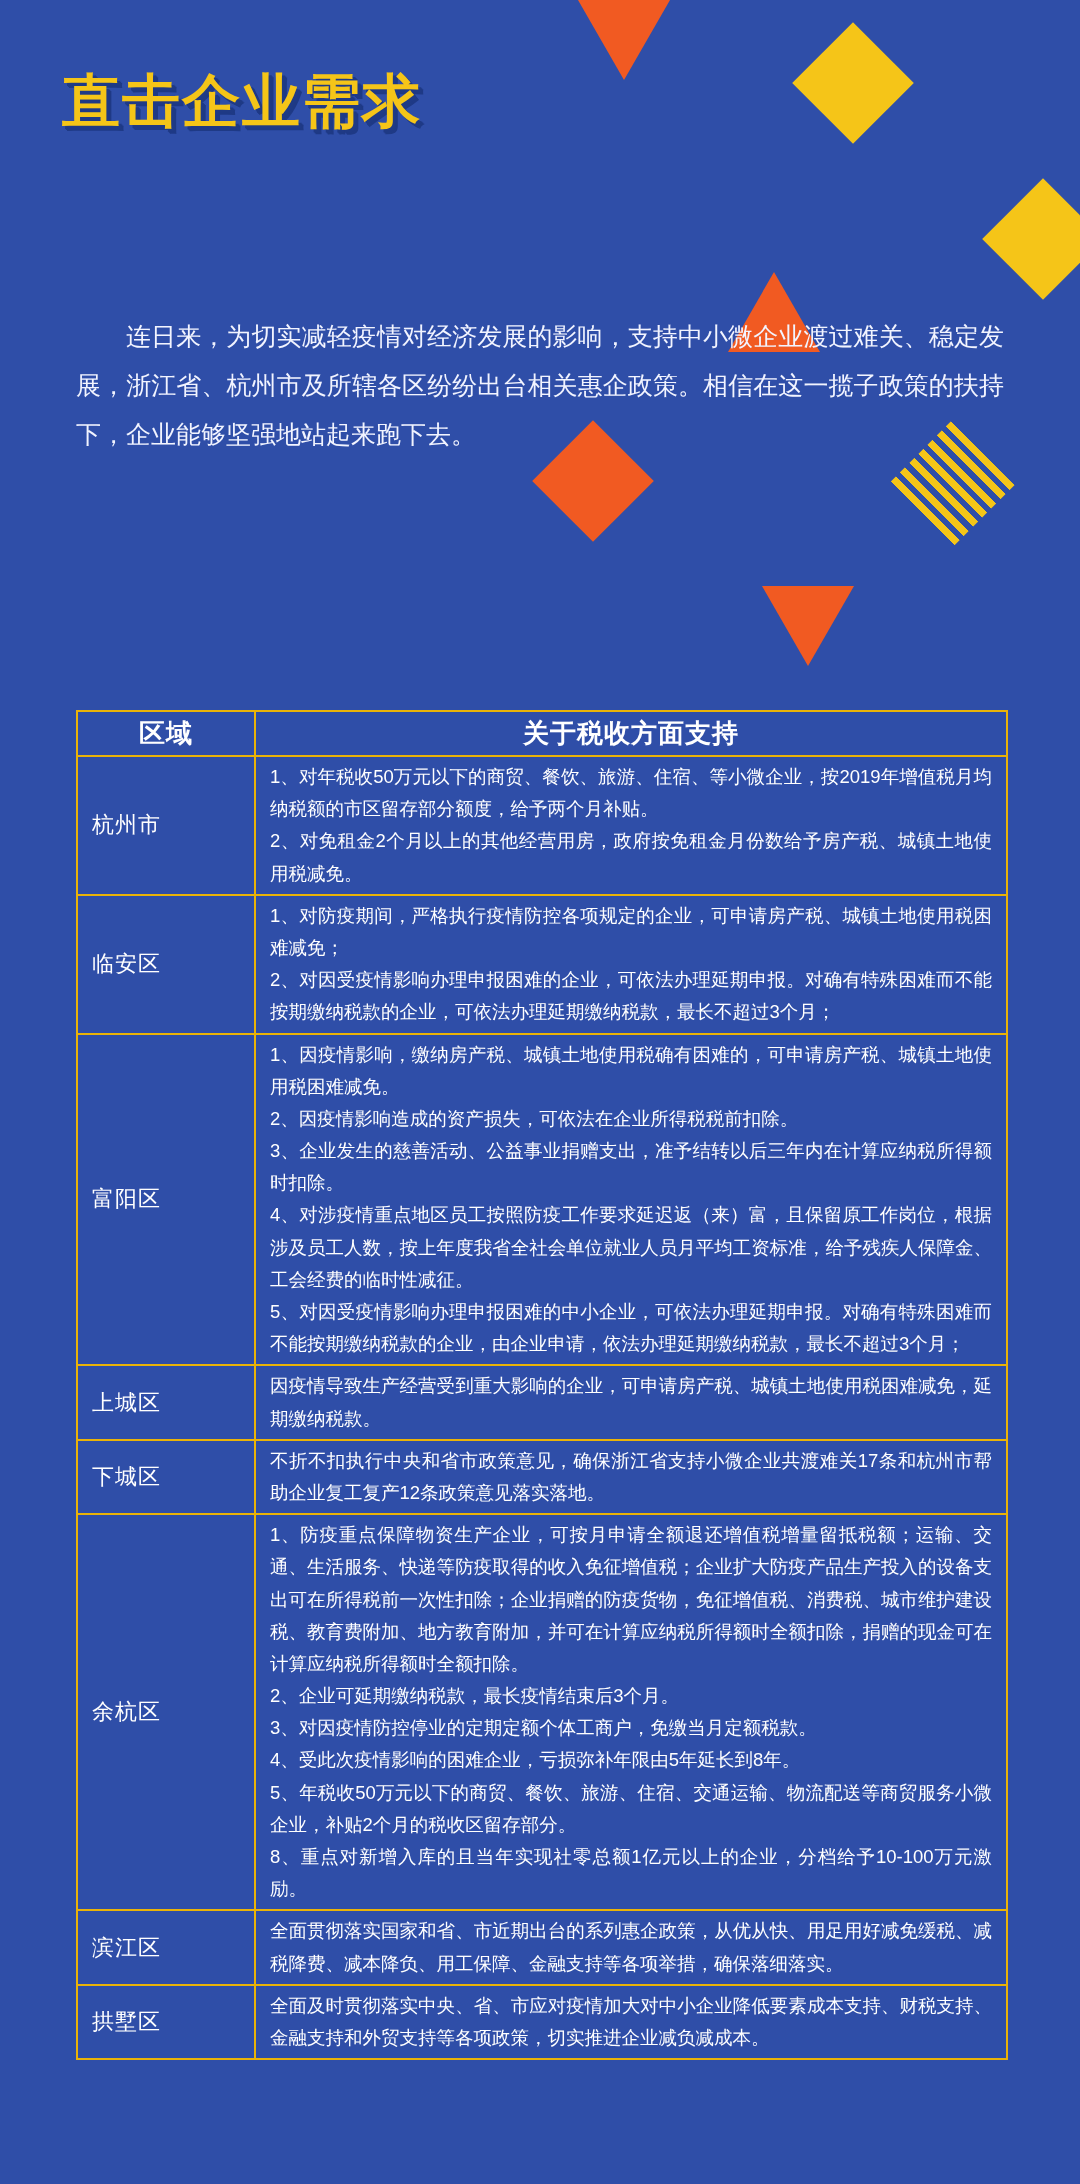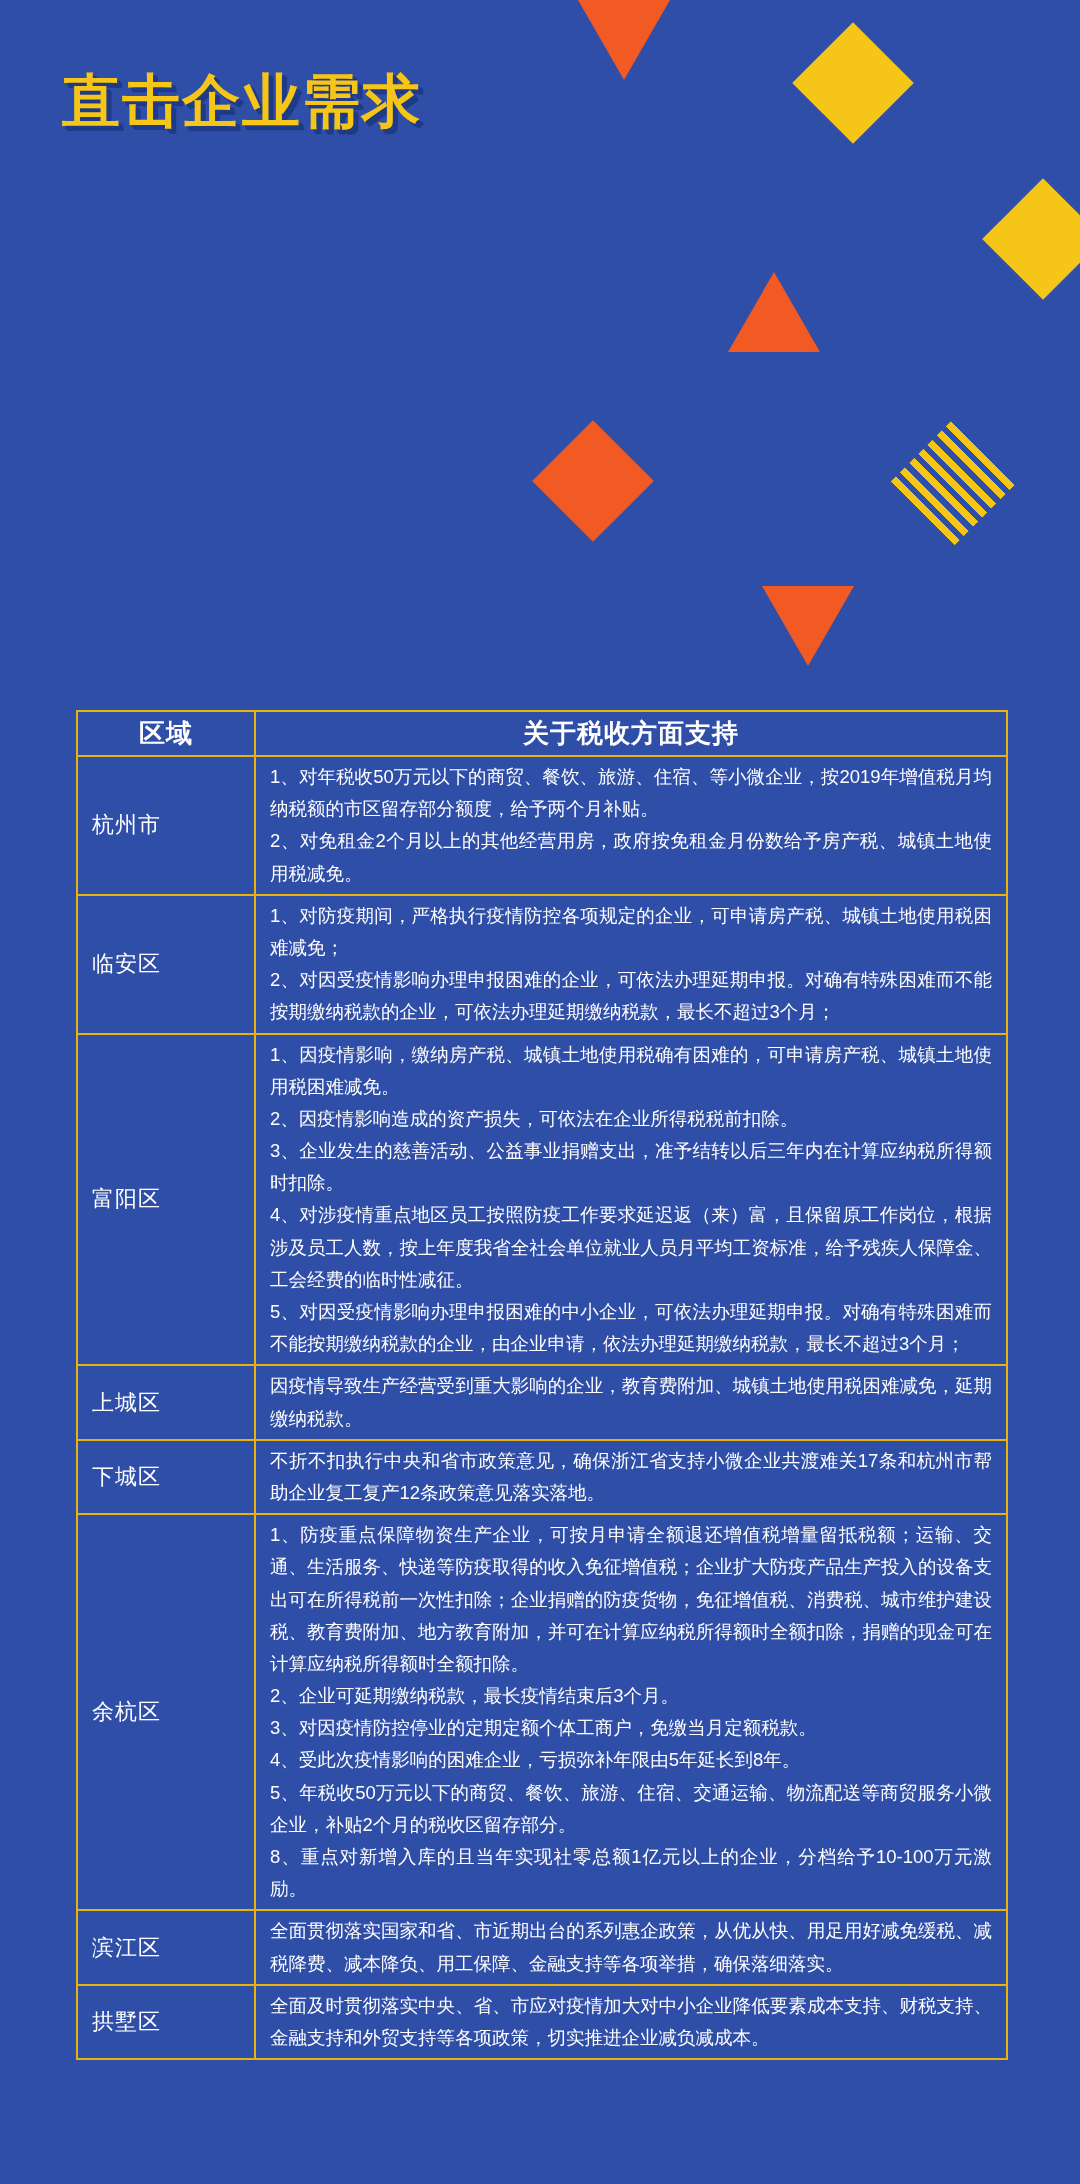--- a/index.html
+++ b/index.html
@@ -132,20 +132,21 @@
 <div class="deco tri-up" style="left:728px; top:272px;"></div>
 <div class="deco striped-diamond" style="left:906px; top:440px;"></div>
 <div class="deco diamond orange" style="left:550px; top:438px;"></div>
 <div class="deco tri-down" style="left:762px; top:586px;"></div>
 
 <div class="headline-wrap">
   <div class="headline">直击企业需求</div>
 </div>
 
 <div class="intro">
+  <p>连日来，为切实减轻疫情对经济发展的影响，支持中小微企业渡过难关、稳定发展，浙江省、杭州市及所辖各区纷纷出台相关惠企政策。相信在这一揽子政策的扶持下，企业能够坚强地站起来跑下去。</p>
 </div>
 
 <div class="policy-table-wrap">
   <table class="policy-table">
     <colgroup>
       <col class="col-region">
       <col>
     </colgroup>
     <thead>
       <tr>
@@ -174,21 +175,21 @@
             <span class="line">1、因疫情影响，缴纳房产税、城镇土地使用税确有困难的，可申请房产税、城镇土地使用税困难减免。</span>
             <span class="line">2、因疫情影响造成的资产损失，可依法在企业所得税税前扣除。</span>
             <span class="line">3、企业发生的慈善活动、公益事业捐赠支出，准予结转以后三年内在计算应纳税所得额时扣除。</span>
             <span class="line">4、对涉疫情重点地区员工按照防疫工作要求延迟返（来）富，且保留原工作岗位，根据涉及员工人数，按上年度我省全社会单位就业人员月平均工资标准，给予残疾人保障金、工会经费的临时性减征。</span>
             <span class="line">5、对因受疫情影响办理申报困难的中小企业，可依法办理延期申报。对确有特殊困难而不能按期缴纳税款的企业，由企业申请，依法办理延期缴纳税款，最长不超过3个月；</span>
           </td>
         </tr>
         <tr>
           <td class="region">上城区</td>
           <td class="detail">
-            <span class="line">因疫情导致生产经营受到重大影响的企业，教育费附加、城镇土地使用税困难减免，延期缴纳税款。</span>
+            <span class="line">因疫情导致生产经营受到重大影响的企业，可申请房产税、城镇土地使用税困难减免，延期缴纳税款。</span>
           </td>
         </tr>
         <tr>
           <td class="region">下城区</td>
           <td class="detail">
             <span class="line">不折不扣执行中央和省市政策意见，确保浙江省支持小微企业共渡难关17条和杭州市帮助企业复工复产12条政策意见落实落地。</span>
           </td>
         </tr>
         <tr>
           <td class="region">余杭区</td>

